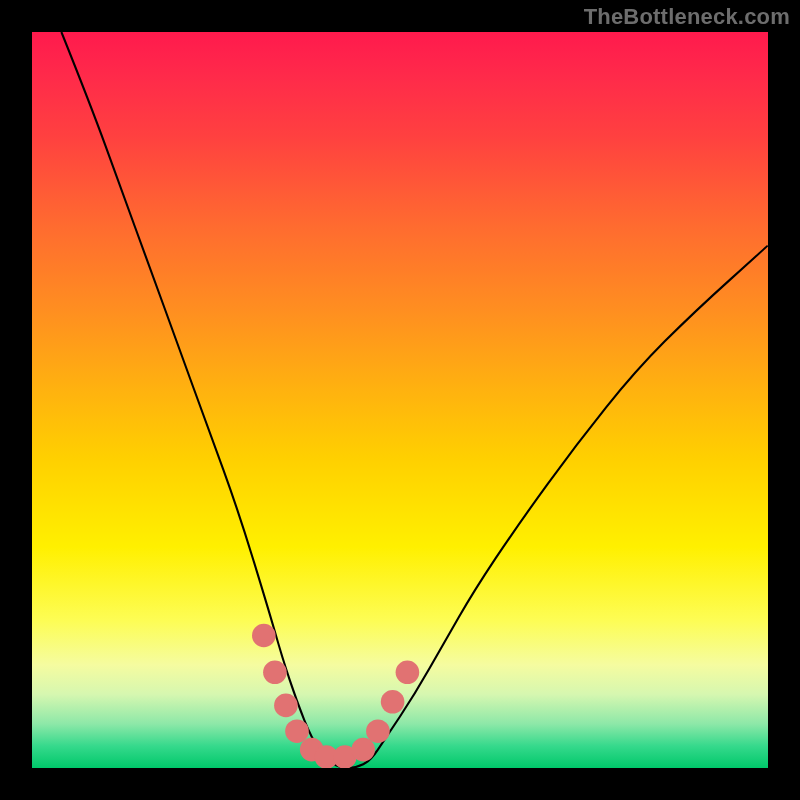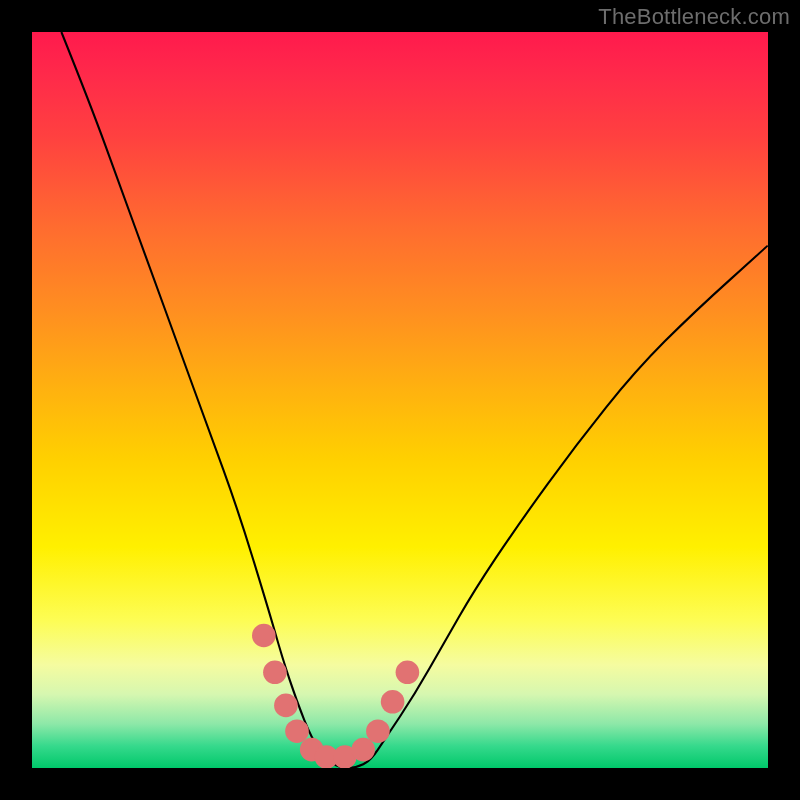--- a/index.html
+++ b/index.html
@@ -39,21 +39,21 @@
       #8de8a8 94%,
       #36d98c 97%,
       #00c86a 100%);
   }
   .credit {
     position: absolute;
     top: 4px;
     right: 10px;
     font-family: Arial, Helvetica, sans-serif;
     font-size: 22px;
-    font-weight: 400;
+    font-weight: 700;
     color: #6d6d6d;
     letter-spacing: 0.2px;
   }
   svg.curve {
     position: absolute;
     left: 0;
     top: 0;
     width: 736px;
     height: 736px;
   }

